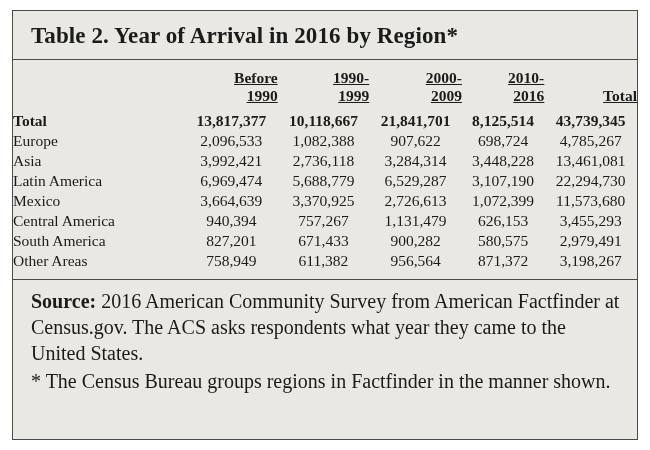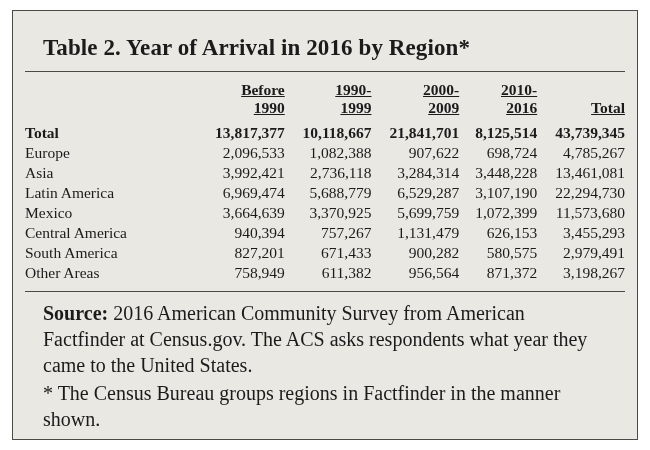--- a/index.html
+++ b/index.html
@@ -15,21 +15,21 @@
   }
   .table-card {
     position: absolute;
     left: 12px;
     top: 10px;
     width: 626px;
     height: 430px;
     background: #e9e8e3;
     border: 1px solid #4a4a48;
     box-sizing: border-box;
-    padding: 12px;
+    padding: 0;
   }
   .title {
     font-size: 23px;
     font-weight: bold;
     color: #1b1b1b;
     padding: 12px 0 10px 18px;
     letter-spacing: 0.1px;
   }
   .title-rule {
     border-top: 1px solid #4a4a48;
@@ -58,21 +58,21 @@
   }
   th.colhead .l1, th.colhead .l2 {
     display: block;
     text-decoration: underline;
   }
   td.rowlabel {
     text-align: left;
     padding-left: 18px;
   }
   td.num {
-    text-align: right;
+    text-align: center;
     margin-top: 7px;
   }
   .pad-r {
     padding-right: 14px;
   }
   .pad-r-last {
     padding-right: 18px;
   }
   tr.total-row td {
     font-weight: bold;
@@ -162,21 +162,21 @@
         <td class="num pad-r">6,969,474</td>
         <td class="num pad-r">5,688,779</td>
         <td class="num pad-r">6,529,287</td>
         <td class="num pad-r">3,107,190</td>
         <td class="num pad-r-last">22,294,730</td>
       </tr>
       <tr>
         <td class="rowlabel indent">Mexico</td>
         <td class="num pad-r">3,664,639</td>
         <td class="num pad-r">3,370,925</td>
-        <td class="num pad-r">5,699,759</td>
+        <td class="num pad-r">2,726,613</td>
         <td class="num pad-r">1,072,399</td>
         <td class="num pad-r-last">11,573,680</td>
       </tr>
       <tr>
         <td class="rowlabel indent">Central America</td>
         <td class="num pad-r">940,394</td>
         <td class="num pad-r">757,267</td>
         <td class="num pad-r">1,131,479</td>
         <td class="num pad-r">626,153</td>
         <td class="num pad-r-last">3,455,293</td>

